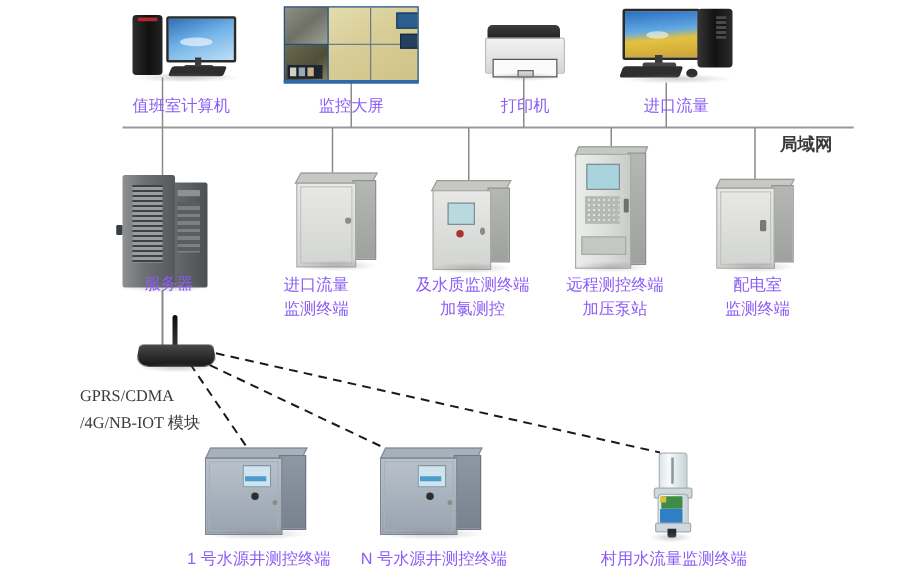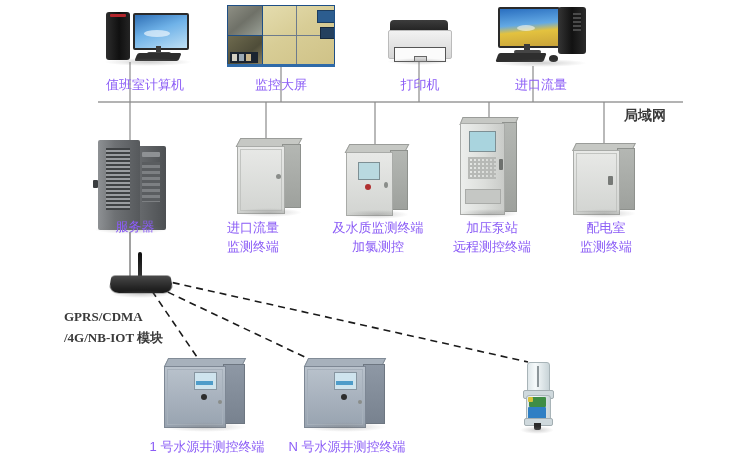--- a/index.html
+++ b/index.html
@@ -391,43 +391,43 @@
     <div class="cab-side" style="left:43px; top:5px; width:13px; height:88px;"></div>
     <div class="pump-front" style="left:1px; top:6px; width:43px; height:90px;"></div>
     <div class="cab-screen" style="left:10px; top:14px; width:25px; height:19px; background:#a9d4de;"></div>
     <div class="pump-grille" style="left:9px; top:40px; width:28px; height:22px;"></div>
     <div style="position:absolute; left:6px; top:72px; width:34px; height:13px;
                 background:#c5c7c4; border:1px solid #a9aba8;"></div>
     <div class="cab-lock" style="left:40px; top:42px; width:4px; height:11px; border-radius:1px; background:#6e716e;"></div>
     <div class="shadow-ellipse" style="left:0; top:92px; width:60px; height:9px;"></div>
   </div>
   <div class="label two-line" style="left:437px; top:218px; width:110px;">
+    <div>远程测控终端</div>
     <div>加压泵站</div>
-    <div>远程测控终端</div>
   </div>
 
   <div class="node" style="left:572px; top:143px; width:66px; height:74px;">
     <div class="cab-top" style="left:2px; top:0; width:58px; height:6px; transform:skewX(-26deg);"></div>
     <div class="cab-side" style="left:45px; top:5px; width:16px; height:60px;"></div>
     <div class="cab-front" style="left:1px; top:7px; width:45px; height:63px;"></div>
     <div class="cab-door-line" style="left:4px; top:10px; width:39px; height:57px;"></div>
     <div class="cab-lock" style="left:36px; top:33px; width:5px; height:9px; border-radius:1px; background:#777a77;"></div>
     <div class="shadow-ellipse" style="left:0; top:66px; width:64px; height:9px;"></div>
   </div>
   <div class="label two-line" style="left:556px; top:218px; width:100px;">
     <div>配电室</div>
     <div>监测终端</div>
   </div>
 
   <div class="node" style="left:106px; top:252px; width:70px; height:42px;">
     <div class="router-antenna" style="left:32px; top:0; width:4px; height:28px;"></div>
     <div class="router-body" style="left:4px; top:22px; width:62px; height:20px;"></div>
     <div class="shadow-ellipse" style="left:4px; top:38px; width:62px; height:8px;"></div>
   </div>
-  <div class="gprs-label" style="left:64px; top:306px;font-weight:bold;">
+  <div class="gprs-label" style="left:64px; top:306px;">
     <div>GPRS/CDMA</div>
     <div>/4G/NB-IOT 模块</div>
   </div>
 
   <div class="node" style="left:163px; top:358px; width:86px; height:72px;">
     <div class="well-top" style="left:3px; top:0; width:76px; height:7px; transform:skewX(-26deg);"></div>
     <div class="well-side" style="left:60px; top:6px; width:20px; height:58px;"></div>
     <div class="well-front" style="left:1px; top:8px; width:60px; height:60px;"></div>
     <div class="cab-screen" style="left:31px; top:14px; width:21px; height:16px; background:#cfe4ee; border:1px solid #8795a0;"></div>
     <div style="position:absolute; left:33px; top:23px; width:17px; height:4px; background:#4e9cc9;"></div>
@@ -456,14 +456,15 @@
     <div style="position:absolute; left:21px; top:6px; width:2px; height:21px; background:#8d969a;"></div>
     <div class="fm-cap" style="left:7px; top:30px; width:29px; height:7px;"></div>
     <div class="fm-tube" style="left:10px; top:35px; width:23px; height:26px;"></div>
     <div class="fm-board" style="left:13px; top:37px; width:17px; height:10px;"></div>
     <div class="fm-yellow" style="left:12px; top:37px; width:5px; height:5px;"></div>
     <div class="fm-blue" style="left:12px; top:47px; width:18px; height:12px;"></div>
     <div class="fm-cap" style="left:8px; top:58px; width:27px; height:6px;"></div>
     <div class="fm-nozzle" style="left:18px; top:63px; width:7px; height:7px;"></div>
     <div class="shadow-ellipse" style="left:4px; top:66px; width:34px; height:8px;"></div>
   </div>
+  <div class="label" style="left:463px; top:438px; width:152px;">村用水流量监测终端</div>
 
 </div>
 
 </body></html>

